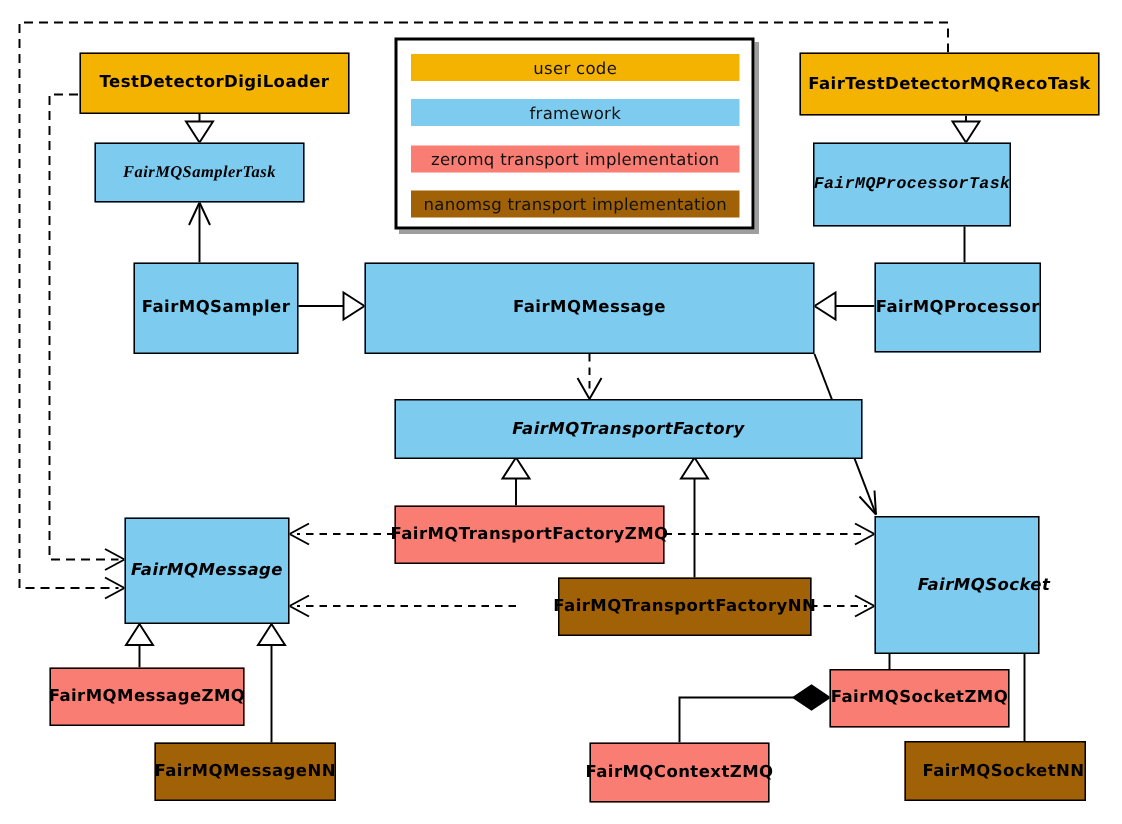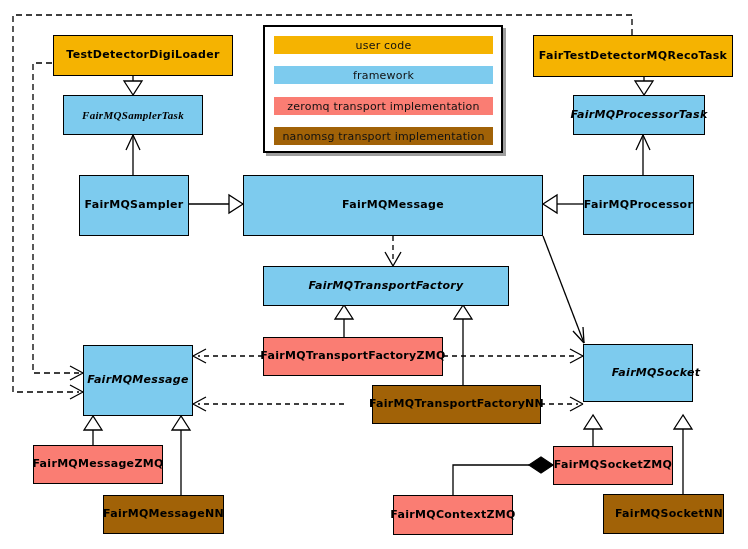--- a/index.html
+++ b/index.html
@@ -156,37 +156,37 @@
       <span>nanomsg transport implementation</span>
     </div>
   </div>
 
   <div class="node gold" style="left:53px;top:35px;width:180px;height:41px;">TestDetectorDigiLoader</div>
 
   <div class="node gold" style="left:533px;top:35px;width:200px;height:42px;">FairTestDetectorMQRecoTask</div>
 
   <div class="node blue abstract" style="left:63px;top:95px;width:140px;height:40px;font-family:Liberation Serif, serif;">FairMQSamplerTask</div>
 
-  <div class="node blue abstract" style="left:573px;top:95px;width:132px;height:40px;">FairMQProcessorTask</div>
+  <div class="node blue abstract" style="left:542px;top:95px;width:132px;height:56px;font-family:Liberation Mono, monospace;">FairMQProcessorTask</div>
 
-  <div class="node blue" style="left:79px;top:175px;width:110px;height:61px;">FairMQSampler</div>
+  <div class="node blue" style="left:89px;top:175px;width:110px;height:61px;">FairMQSampler</div>
 
   <div class="node blue" style="left:243px;top:175px;width:300px;height:61px;">FairMQMessage</div>
 
   <div class="node blue" style="left:583px;top:175px;width:111px;height:60px;">FairMQProcessor</div>
 
-  <div class="node blue abstract" style="left:263px;top:266px;width:246px;height:40px;">FairMQTransportFactory</div>
+  <div class="node blue abstract" style="left:263px;top:266px;width:312px;height:40px;">FairMQTransportFactory</div>
 
   <div class="node red" style="left:263px;top:337px;width:180px;height:39px;">FairMQTransportFactoryZMQ</div>
 
   <div class="node green" style="left:344px;top:385px;width:169px;height:39px;margin-left:28px;">FairMQTransportFactoryNN</div>
 
   <div class="node blue abstract" style="left:83px;top:345px;width:110px;height:71px;">FairMQMessage</div>
 
-  <div class="node blue abstract" style="left:583px;top:344px;width:110px;height:58px;padding-left:36px;">FairMQSocket</div>
+  <div class="node blue abstract" style="left:583px;top:344px;width:110px;height:92px;padding-left:36px;">FairMQSocket</div>
 
   <div class="node red" style="left:33px;top:445px;width:130px;height:39px;">FairMQMessageZMQ</div>
 
   <div class="node green" style="left:103px;top:495px;width:121px;height:39px;">FairMQMessageNN</div>
 
   <div class="node red" style="left:553px;top:446px;width:120px;height:39px;">FairMQSocketZMQ</div>
 
   <div class="node red" style="left:393px;top:495px;width:120px;height:40px;">FairMQContextZMQ</div>
 
   <div class="node green" style="left:603px;top:494px;width:121px;height:40px;padding-left:11px;">FairMQSocketNN</div>

